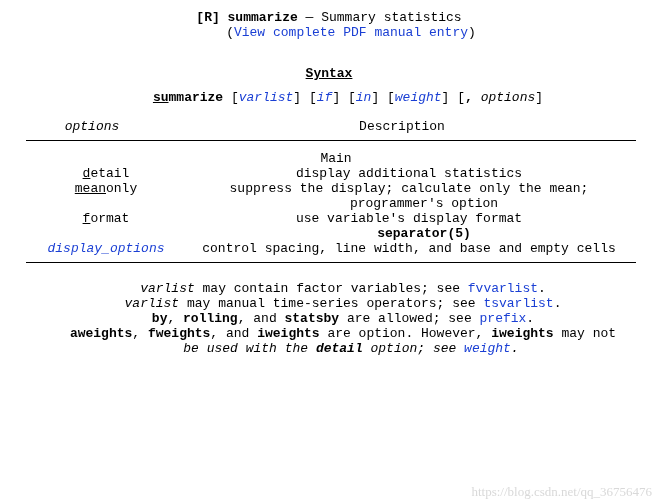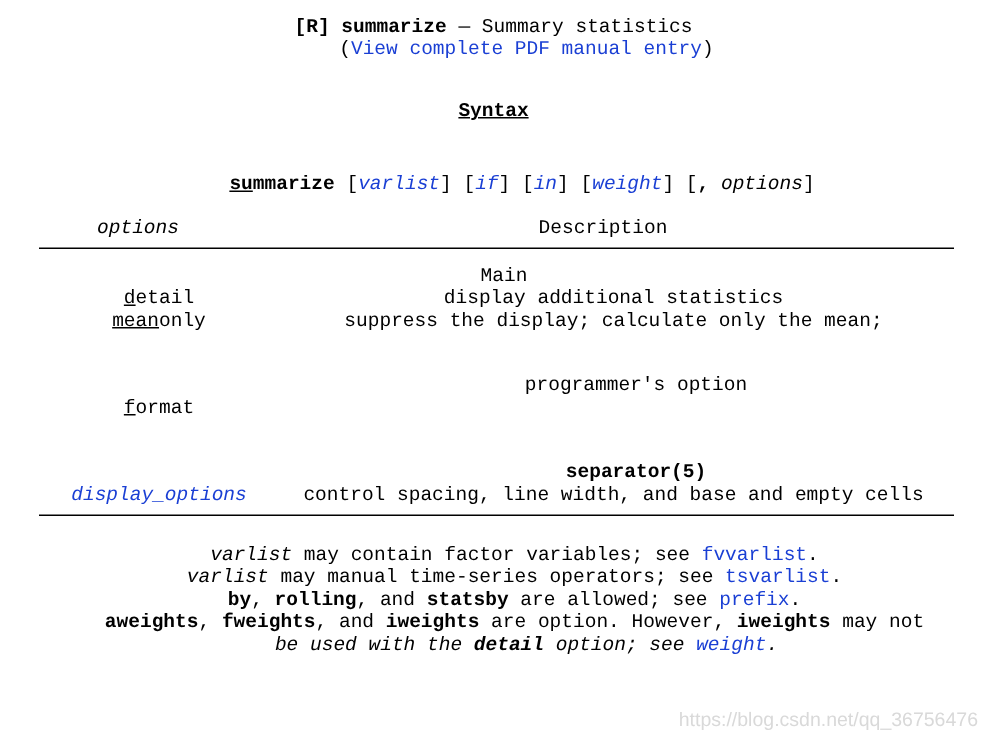--- a/index.html
+++ b/index.html
@@ -24,50 +24,50 @@
   .bold { font-weight: bold; }
   .link { color: #1a3fd4; }
   .underline-first { text-decoration: underline; }
   .section-head {
     font-weight: bold;
     text-decoration: underline;
     margin-top: 26px;
     display: inline-block;
   }
   .cmd-line {
-    margin-top: 34px;
+    margin-top: 9px;
     padding-left: 38px;
   }
   .ital { font-style: italic; }
   .options-table {
     margin-top: 14px;
     padding-left: 14px;
   }
   .row { display: flex; }
   .col-opt { width: 132px; flex-shrink: 0; }
   .col-desc { flex: 1; }
   .hr {
     border: none;
     border-top: 1px solid #000;
     margin: 6px 0 6px 0;
     width: 610px;
   }
-  .sub-indent { padding-left: 30px; margin-top: 28px; }
+  .sub-indent { padding-left: 30px; }
   .row-indent { padding-left: 14px; }
   .notes {
     margin-top: 18px;
     padding-left: 14px;
   }
   .notes p { margin: 0 0 0 0; }
   .watermark {
     position: absolute;
-    bottom: 13px;
+    bottom: 0;
     right: 6px;
     color: #d9d9d9;
-    font-family: Liberation Sans, sans-serif;
+    font-family: Liberation Serif, serif;
     font-size: 13px;
   }
   .note-para { margin-top: 14px; }
   .note-cont { padding-left: 16px; font-style: italic; }
   .ml-pdf { margin-left: 44px; }
   .ml-main { padding-top: 4px; }
   .sep-def { font-weight: bold; }
 </style>
 </head>
 <body>
@@ -122,20 +122,21 @@
     </div>
     <div class="row row-indent">
       <div class="col-opt"></div>
       <div class="col-desc sub-indent">programmer's option</div>
     </div>
 
     <div class="row row-indent">
       <div class="col-opt">
         <span class="underline-first">f</span><span>ormat</span>
       </div>
+      <div class="col-desc">use variable's display format</div>
     </div>
 
     <div class="row row-indent">
       <div class="col-opt"></div>
       <div class="col-desc sub-indent"><span class="sep-def">separator(5)</span></div>
     </div>
 
     <div class="row row-indent">
       <div class="col-opt">
         <span class="link ital">display_options</span>

